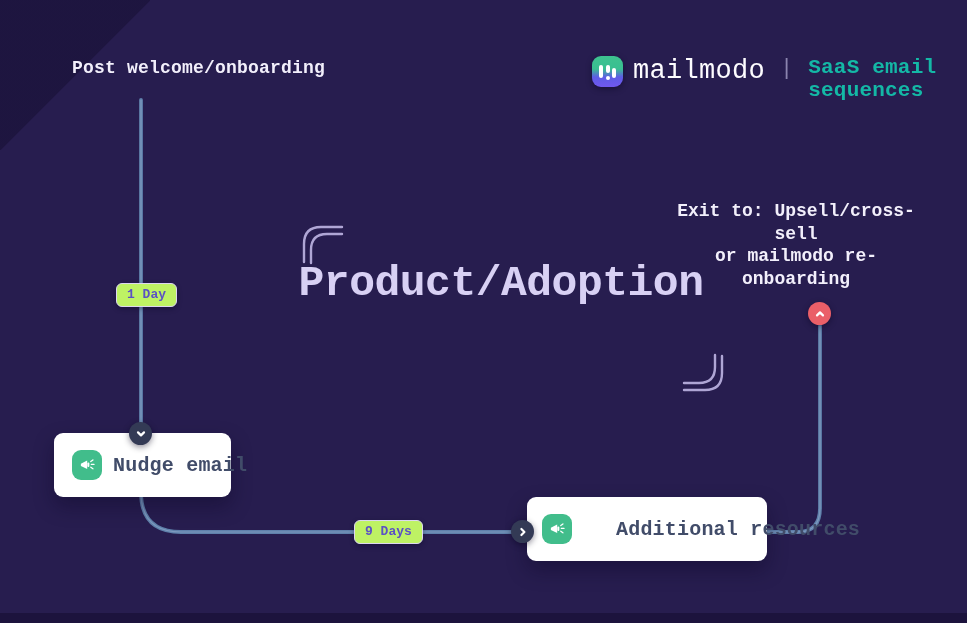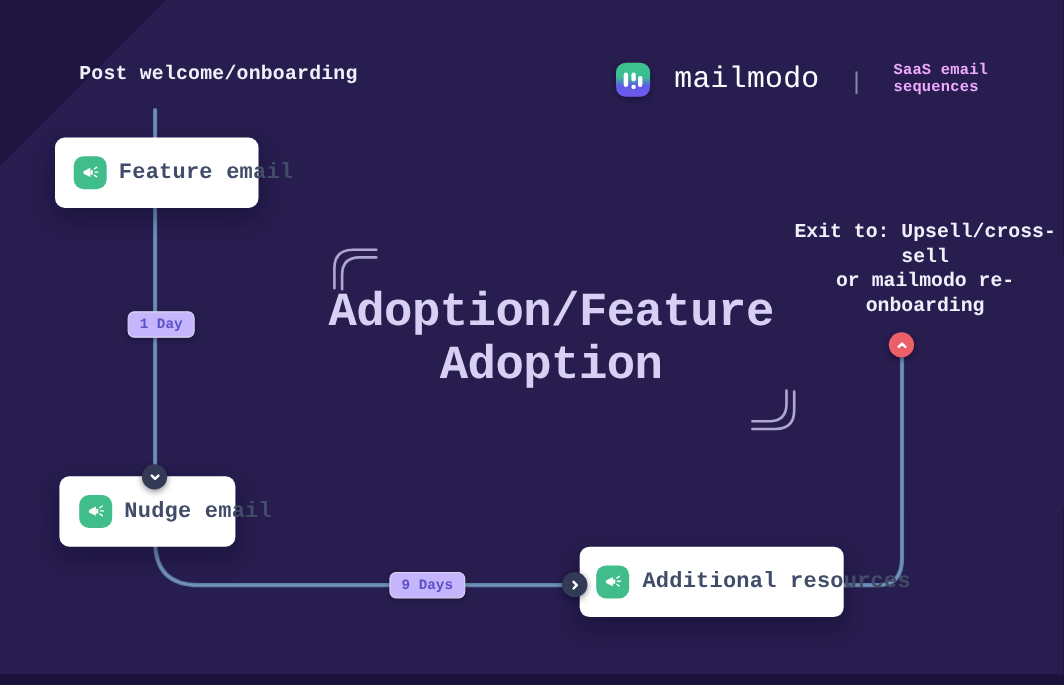--- a/index.html
+++ b/index.html
@@ -18,63 +18,63 @@
     position:absolute;left:0;bottom:0;width:100%;height:10px;
     background:rgba(8,3,28,.35);pointer-events:none;
   }
   svg.connectors{position:absolute;left:0;top:0;}
 
   .stage-label{
     position:absolute;left:72px;top:58px;
     font-size:18px;font-weight:700;color:#f2effb;letter-spacing:.2px;
   }
 
-  .brand{position:absolute;left:560px;top:56px;display:flex;align-items:flex-end;gap:12px;}
+  .brand{position:absolute;left:592px;top:56px;display:flex;align-items:flex-start;}
   .brand-logo{
     width:31px;height:31px;border-radius:9px;position:relative;flex:0 0 auto;
     background:linear-gradient(180deg,#3ec28f 0%,#39bf91 42%,#5e5ce6 68%,#7158f0 100%);
     box-shadow:0 2px 6px rgba(8,3,28,.4);
   }
   .brand-logo i{position:absolute;background:#fff;border-radius:3px;width:4px;}
   .brand-logo .b1{left:7px;top:9px;height:13px;}
   .brand-logo .b2{left:13.5px;top:9px;height:8px;}
   .brand-logo .b2d{left:13.5px;top:19.5px;height:4px;}
   .brand-logo .b3{left:20px;top:12px;height:10px;}
   .brand-name{font-size:27px;color:#fdfcff;font-weight:500;margin-left:10px;letter-spacing:.3px;}
   .brand-divider{color:#8b84ae;font-size:22px;font-weight:300;margin:0 15px;}
-  .brand-tagline{font-size:14px;font-weight:700;color:#f0abfc;letter-spacing:.2px;}
+  .brand-tagline{font-size:21px;font-weight:700;color:#14b8a6;letter-spacing:.2px;}
 
   .main-title{
     position:absolute;left:251px;top:259px;width:500px;text-align:center;
     color:#d8d0f4;font-weight:800;font-size:43px;line-height:49px;letter-spacing:-.5px;
   }
   .exit-note{
-    position:absolute;left:720px;top:200px;width:242px;text-align:center;
+    position:absolute;left:675px;top:200px;width:242px;text-align:center;
     color:#f2effb;font-weight:700;font-size:18px;line-height:22.5px;
   }
 
   .node-card{
     position:absolute;height:64px;background:#ffffff;border-radius:9px;
     display:flex;align-items:center;box-sizing:border-box;
     box-shadow:0 9px 20px rgba(10,5,35,.38);
   }
   .node-card .node-icon{
     width:30px;height:30px;border-radius:9px;background:#41bd8b;flex:0 0 auto;
     display:flex;align-items:center;justify-content:center;
   }
   .node-label{font-size:20px;font-weight:700;color:#414c69;letter-spacing:.2px;white-space:nowrap;}
   #card-feature{left:50px;top:125px;width:185px;padding-left:17px;}
   #card-feature .node-label{margin-left:11px;}
-  #card-nudge{left:54px;top:433px;width:160px;padding-left:18px;}
+  #card-nudge{left:54px;top:433px;width:177px;padding-left:18px;}
   #card-nudge .node-label{margin-left:11px;}
-  #card-additional{left:527px;top:497px;width:240px;padding-left:15px;}
+  #card-additional{left:527px;top:497px;width:240px;padding-left:15px;gap:32px;}
   #card-additional .node-label{margin-left:12px;}
 
   .delay-chip{
-    position:absolute;background:#c4b5fd;border:1px solid #dcd7f0;border-radius:6px;
+    position:absolute;background:#bef264;border:1px solid #dcd7f0;border-radius:6px;
     color:#5b50c5;font-size:13px;font-weight:700;padding:3px 10px 4px;
     box-shadow:0 2px 5px rgba(10,5,35,.35);white-space:nowrap;
   }
   #chip-1day{left:116px;top:283px;}
   #chip-2days{left:354px;top:520px;}
 
   .step-dot{
     position:absolute;width:23px;height:23px;border-radius:50%;
     background:#333a55;display:flex;align-items:center;justify-content:center;
     box-shadow:0 2px 6px rgba(8,3,28,.45);
@@ -112,40 +112,29 @@
         <i class="b2"></i>
         <i class="b2d"></i>
         <i class="b3"></i>
     </div>
     <div class="brand-name">mailmodo</div>
     <div class="brand-divider">|</div>
     <div class="brand-tagline">SaaS email sequences</div>
   </div>
 
   <div class="main-title">
-    <div>Adoption/Feature</div>
-    <div>Adoption</div>
+    <div>Product/Adoption</div>
   </div>
 
   <div class="exit-note">
     <div>Exit to: Upsell/cross-sell</div>
     <div>or mailmodo re-</div>
     <div>onboarding</div>
   </div>
 
-  <div class="node-card" id="card-feature">
-    <span class="node-icon">
-      <svg width="18" height="18" viewBox="0 0 20 20">
-        <path d="M3.2 8.6 L10.2 5 v9.4 L3.2 11.0 z" fill="#fff"></path>
-        <rect x="10.4" y="7.2" width="2.2" height="5" rx="1" fill="#fff"></rect>
-        <path d="M14.2 6.2 l2.4-1.8 M14.8 9.4 h3 M14.2 12.4 l2.4 1.8" stroke="#fff" stroke-width="1.4" fill="none" stroke-linecap="round"></path>
-      </svg>
-    </span>
-    <span class="node-label">Feature email</span>
-  </div>
 
   <div class="node-card" id="card-nudge">
     <span class="node-icon">
       <svg width="18" height="18" viewBox="0 0 20 20">
         <path d="M3.2 8.6 L10.2 5 v9.4 L3.2 11.0 z" fill="#fff"></path>
         <rect x="10.4" y="7.2" width="2.2" height="5" rx="1" fill="#fff"></rect>
         <path d="M14.2 6.2 l2.4-1.8 M14.8 9.4 h3 M14.2 12.4 l2.4 1.8" stroke="#fff" stroke-width="1.4" fill="none" stroke-linecap="round"></path>
       </svg>
     </span>
     <span class="node-label">Nudge email</span>

